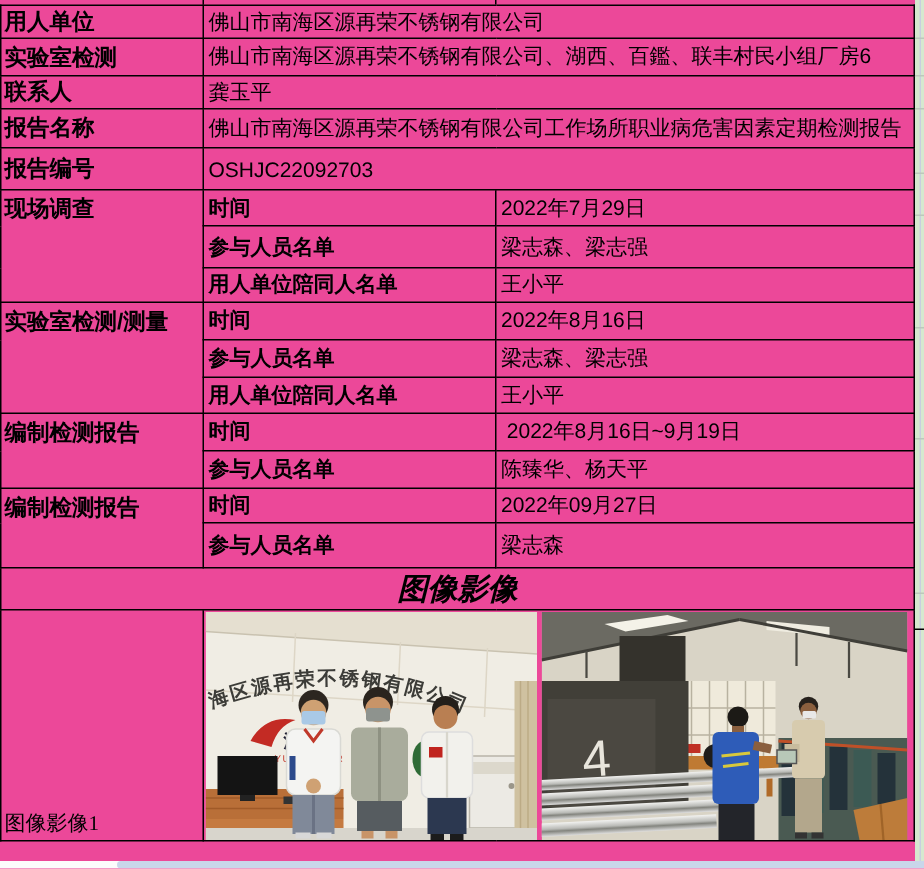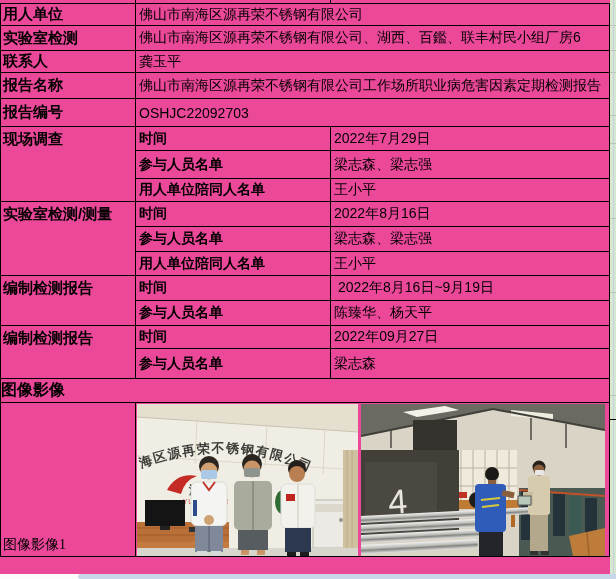--- a/index.html
+++ b/index.html
@@ -16,21 +16,21 @@
     border-collapse:collapse; table-layout:fixed;
   }
   td,th { border:1px solid #000; vertical-align:middle; overflow:visible; }
   th { text-align:left; }
   .colA { width:135px; } .colB { width:195px; } .colC { width:279px; }
   .lblA { font-size:15px; font-weight:bold; padding-left:2px; white-space:nowrap; }
   .lblB { font-size:14px; font-weight:bold; padding-left:3px; white-space:nowrap;margin-left:28px; }
   .val  { font-family:Liberation Sans, sans-serif; font-weight:normal;
           font-size:14px; padding-left:3px; white-space:pre; }
   .topalign { vertical-align:top; padding-top:3px; }
-  .title-row td { font-size:16px; font-weight:bold; }
+  .title-row td { text-align:center; font-size:20px; font-weight:bold;font-style:italic; }
   .caption-cell { vertical-align:bottom; font-weight:normal; font-size:14px;
           font-family:"Liberation Serif", serif; padding-bottom:2px; padding-left:2px; }
   .photos-cell { position:relative; padding:0; }
   .photo { position:absolute; top:1px; height:152px; overflow:hidden; }
   #photo1 { left:1px;  width:221px; }
   #photo2 { left:225px; width:244px; }
   .tick { position:absolute; top:0; width:1px; height:3px; background:#000; }
   .right-sliver { position:absolute; left:610px; top:0; width:6px; height:574px; background:#d6e8cf; }
   .sliver-grid-v { position:absolute; left:3px; top:0; width:1px; height:100%; background:#c9cde0; }
   .sliver-line { position:absolute; left:0; width:6px; height:1px; background:#bcc8bc; }

